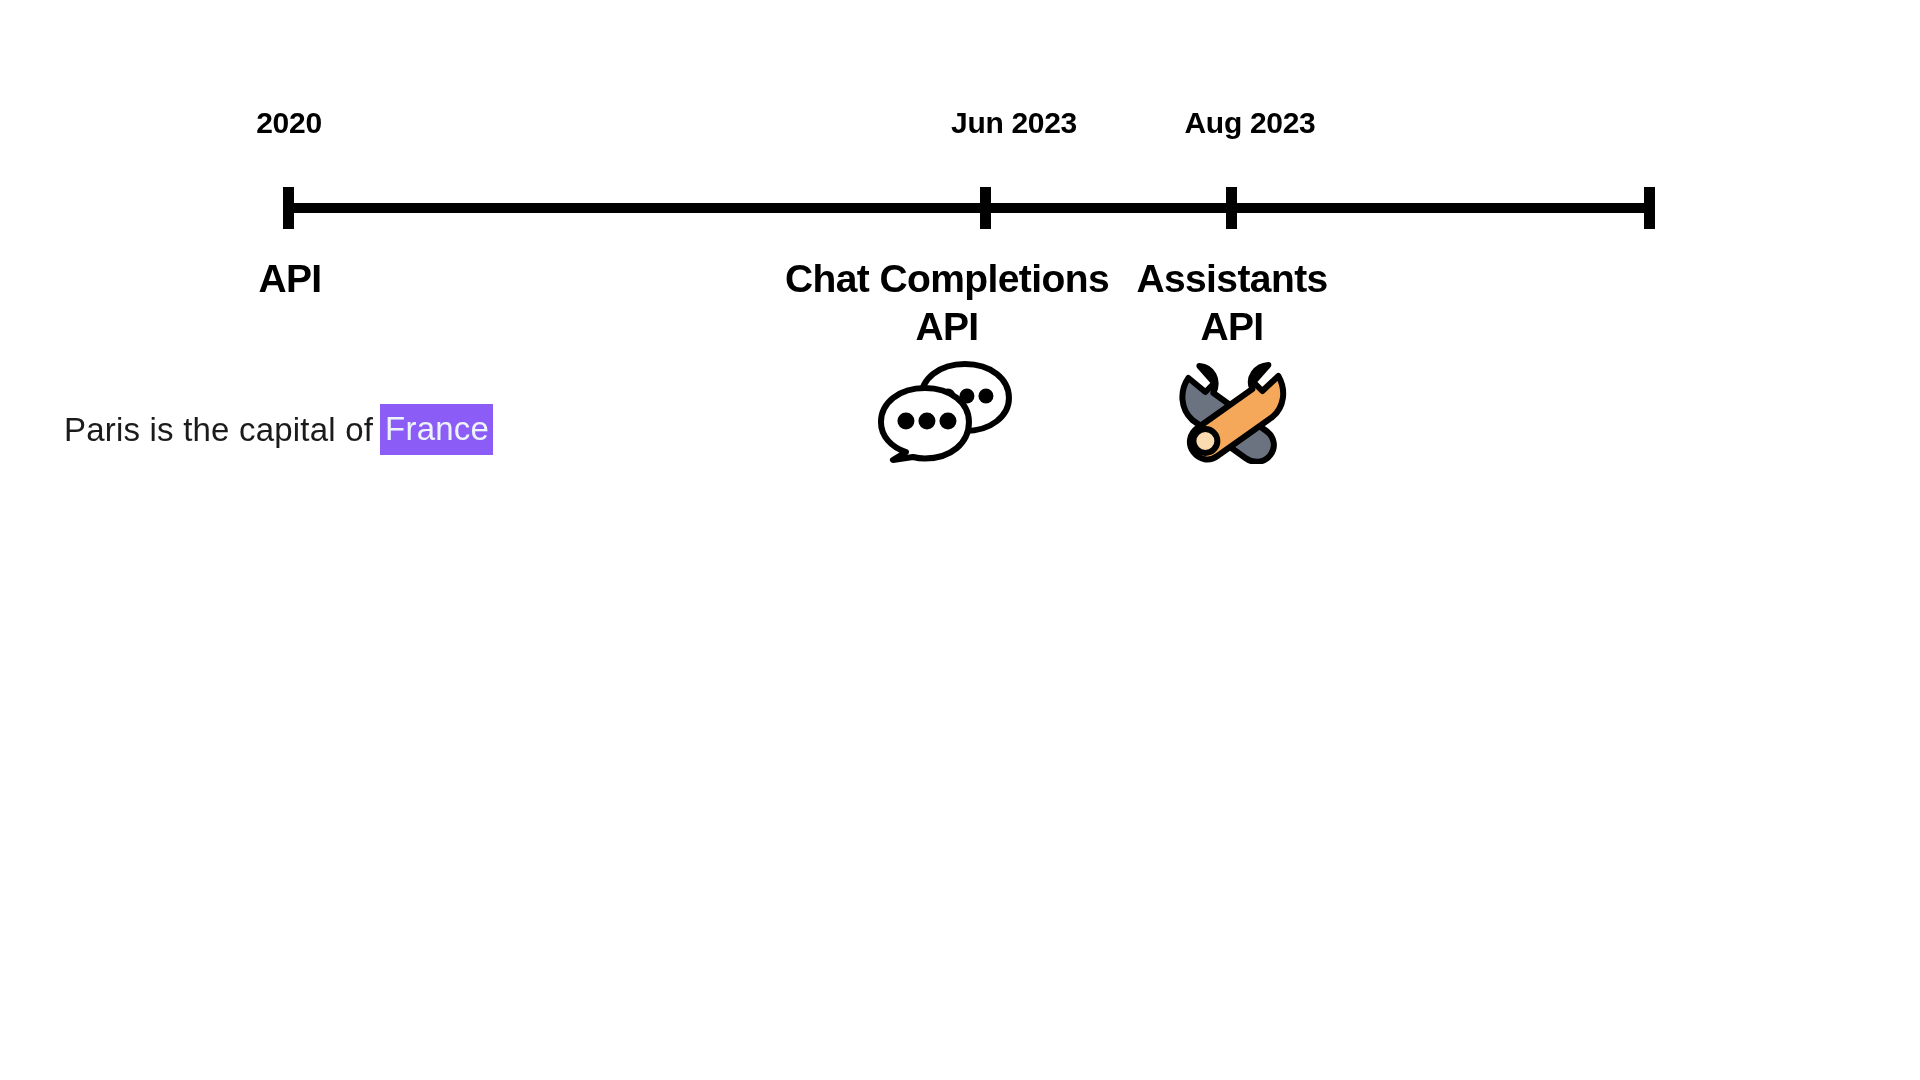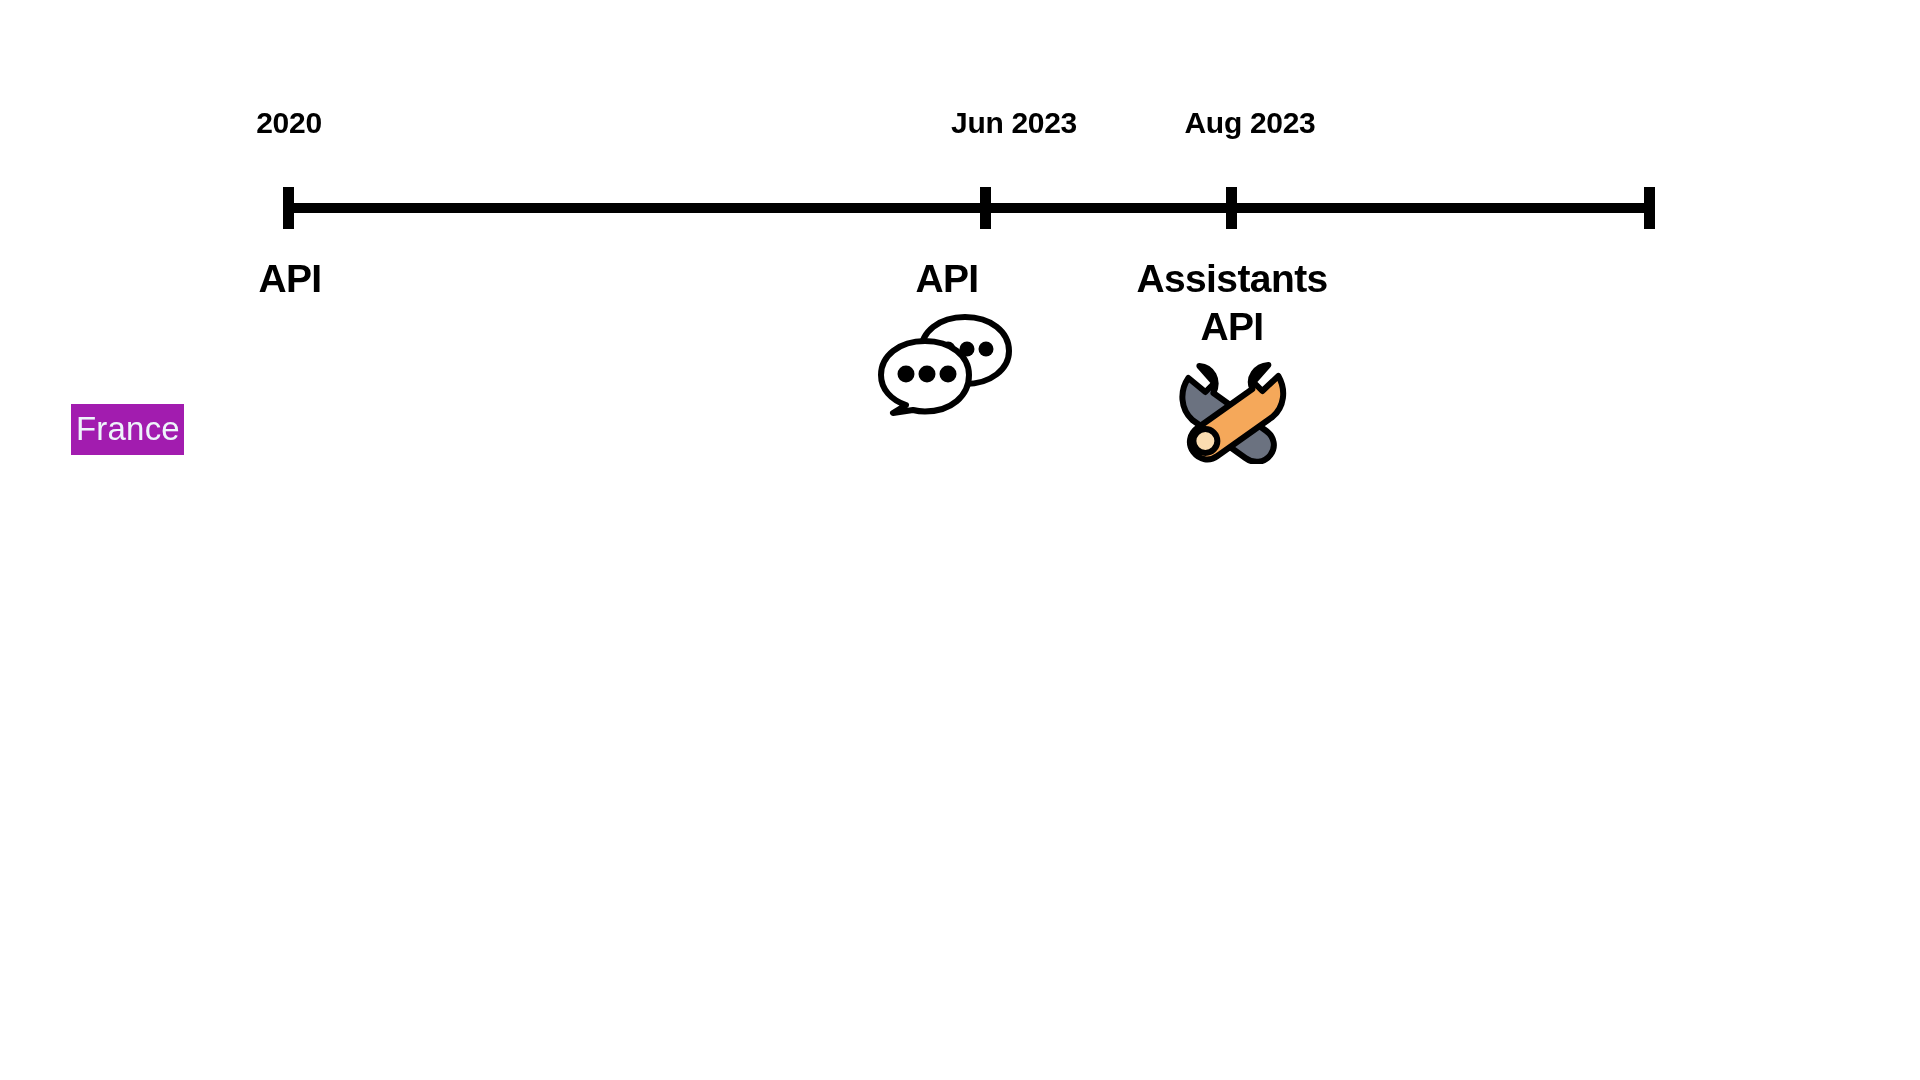--- a/index.html
+++ b/index.html
@@ -96,21 +96,21 @@
     line-height: 1;
     color: #1b1b1b;
     white-space: nowrap;
     display: flex;
     align-items: center;
   }
   #completion-example .prompt-text {
     letter-spacing: 0.2px;
   }
   #completion-example .completion-token {
-    background: #a21caf;
+    background: #8b5cf6;
     color: #eef4fb;
     padding: 8px 4px 10px 5px;
     margin-left: 7px;
     letter-spacing: 0.2px;
     display: inline-block;
     line-height: 1;
   }
 </style>
 </head>
 <body>
@@ -128,20 +128,21 @@
 
 <div class="milestone m0">
   <div class="milestone-title">
     <span class="line2">API</span>
   </div>
   <div class="milestone-icon empty"></div>
 </div>
 
 <div class="milestone m1">
   <div class="milestone-title">
+    <span>Chat Completions</span>
     <span class="line2">API</span>
   </div>
   <div class="milestone-icon">
     <svg width="140" height="104" viewBox="0 0 140 104">
 
       <path d="M88 4
                C 62 4 44 19 44 38
                C 44 50 51 60 63 66
                L 58 86
                L 79 70
@@ -195,14 +196,15 @@
                  C 14 84 16 74 24 68
                  L 79 29
                  C 74 18 82 6 95 5 Z" fill="#F5A85A" stroke="#000000" stroke-width="6" stroke-linejoin="round" stroke-linecap="round"></path>
         <circle cx="32" cy="81" r="12" fill="#FBDCB0" stroke="#000000" stroke-width="6"></circle>
       </g>
     </svg>
   </div>
 </div>
 
 <div id="completion-example">
+  <span class="prompt-text">Paris is the capital of</span>
   <span class="completion-token">France</span>
 </div>
 
 </body></html>

